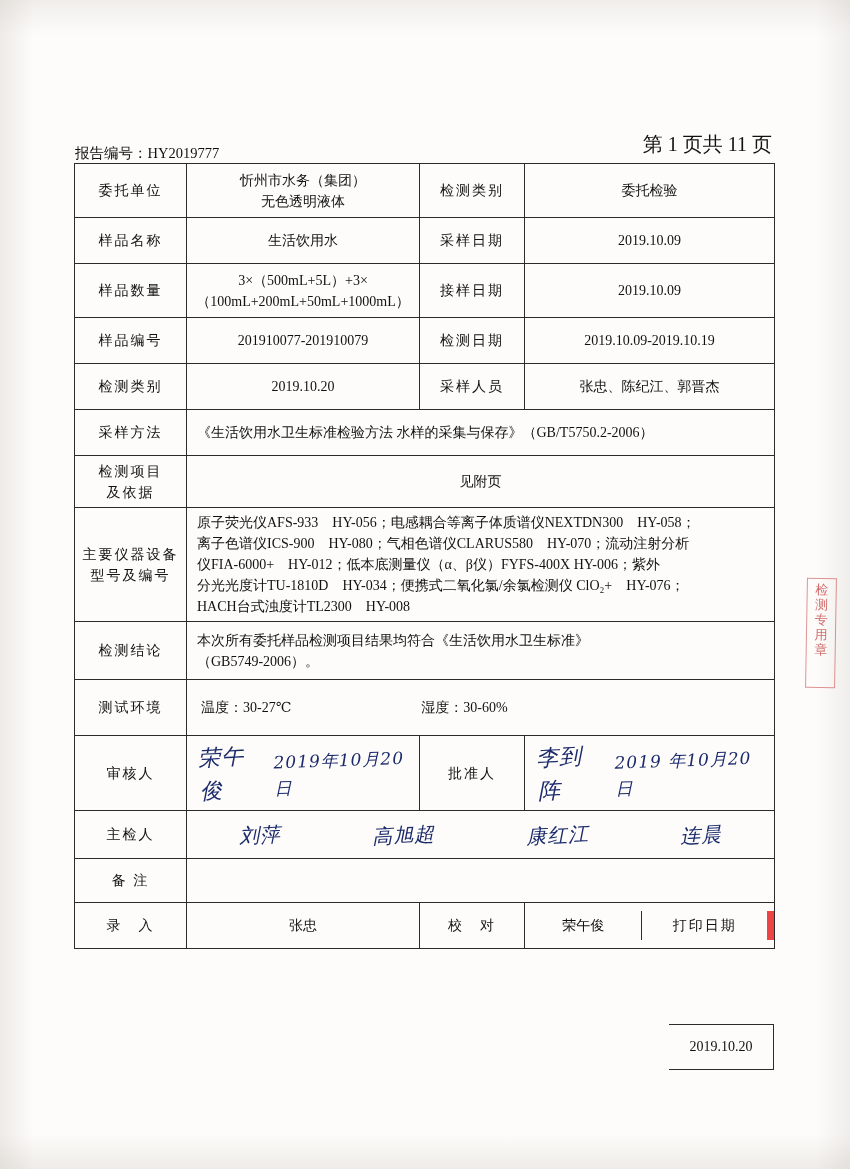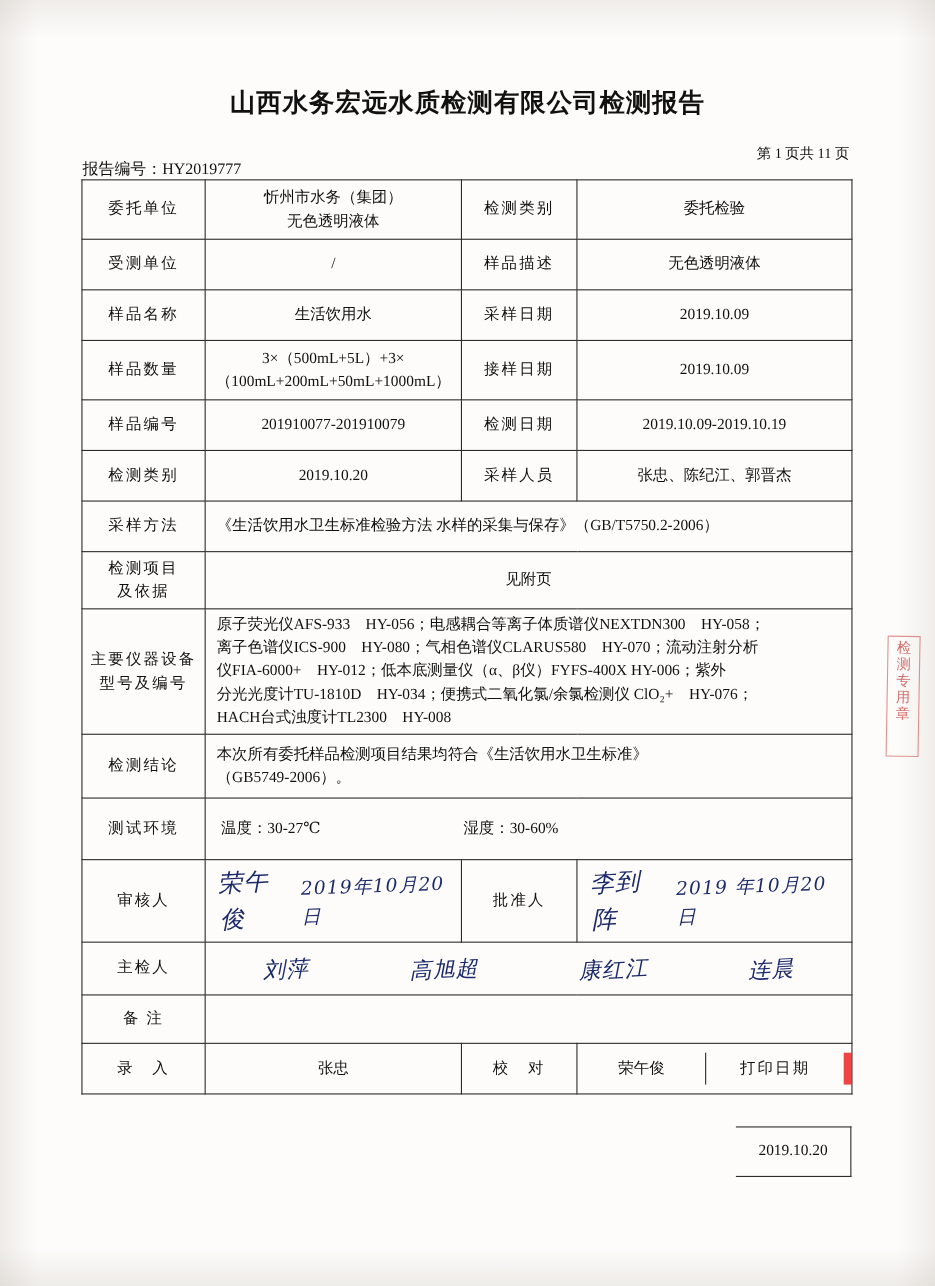--- a/index.html
+++ b/index.html
@@ -44,21 +44,21 @@
     position: absolute;
     top: 144px;
     left: 75px;
     font-size: 14.5px;
     color: #111;
   }
   .page-no {
     position: absolute;
     top: 131px;
     right: 78px;
-    font-size: 13px;
+    font-size: 20px;
     color: #111;
   }
   table.main {
     position: absolute;
     top: 163px;
     left: 74px;
     width: 700px;
     border-collapse: collapse;
     table-layout: fixed;
     color: #111;
@@ -135,21 +135,20 @@
     transform: rotate(1deg);
     opacity: .85;
   }
   .stamp span { display: block; }
 </style>
 </head>
 <body>
 
 <div class="page">
 
-  <div class="title">山西水务宏远水质检测有限公司检测报告</div>
 
   <div class="report-no">
     <span>报告编号：</span><span>HY2019777</span>
   </div>
 
   <div class="page-no">第 1 页共 11 页</div>
 
   <table class="main">
     <colgroup>
       <col style="width:112px">
@@ -161,26 +160,20 @@
       <tr class="h-two">
         <td class="lbl">委托单位</td>
         <td class="ctr tight">
           <div>忻州市水务（集团）</div>
           <div>无色透明液体</div>
         </td>
         <td class="lbl">检测类别</td>
         <td class="ctr">委托检验</td>
       </tr>
       <tr class="h-reg">
-        <td class="lbl">受测单位</td>
-        <td class="ctr">/</td>
-        <td class="lbl">样品描述</td>
-        <td class="ctr">无色透明液体</td>
-      </tr>
-      <tr class="h-reg">
         <td class="lbl">样品名称</td>
         <td class="ctr">生活饮用水</td>
         <td class="lbl">采样日期</td>
         <td class="ctr">2019.10.09</td>
       </tr>
       <tr class="h-two">
         <td class="lbl">样品数量</td>
         <td class="ctr tight small">
           <div>3×（500mL+5L）+3×</div>
           <div>（100mL+200mL+50mL+1000mL）</div>

